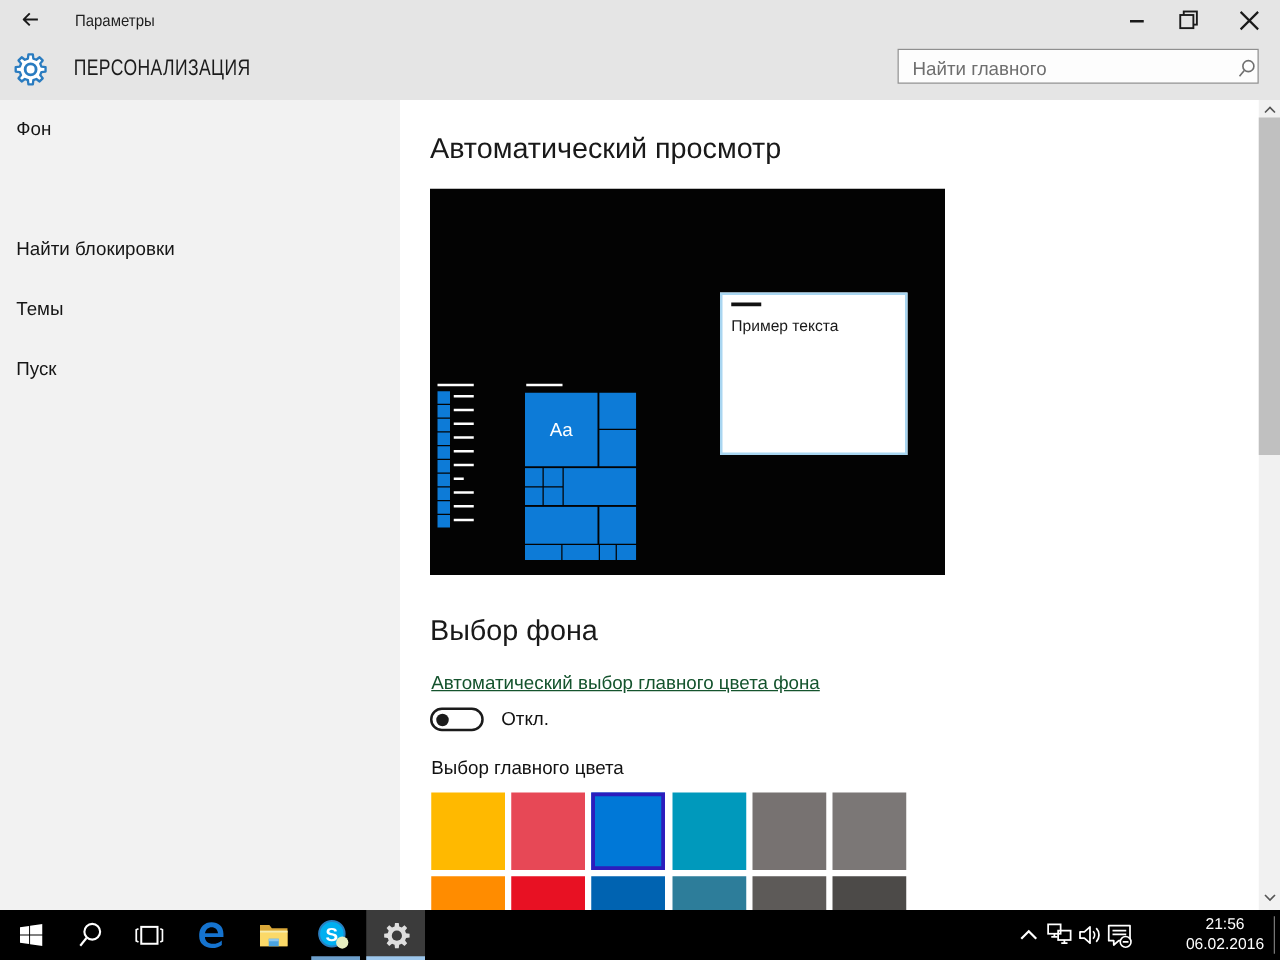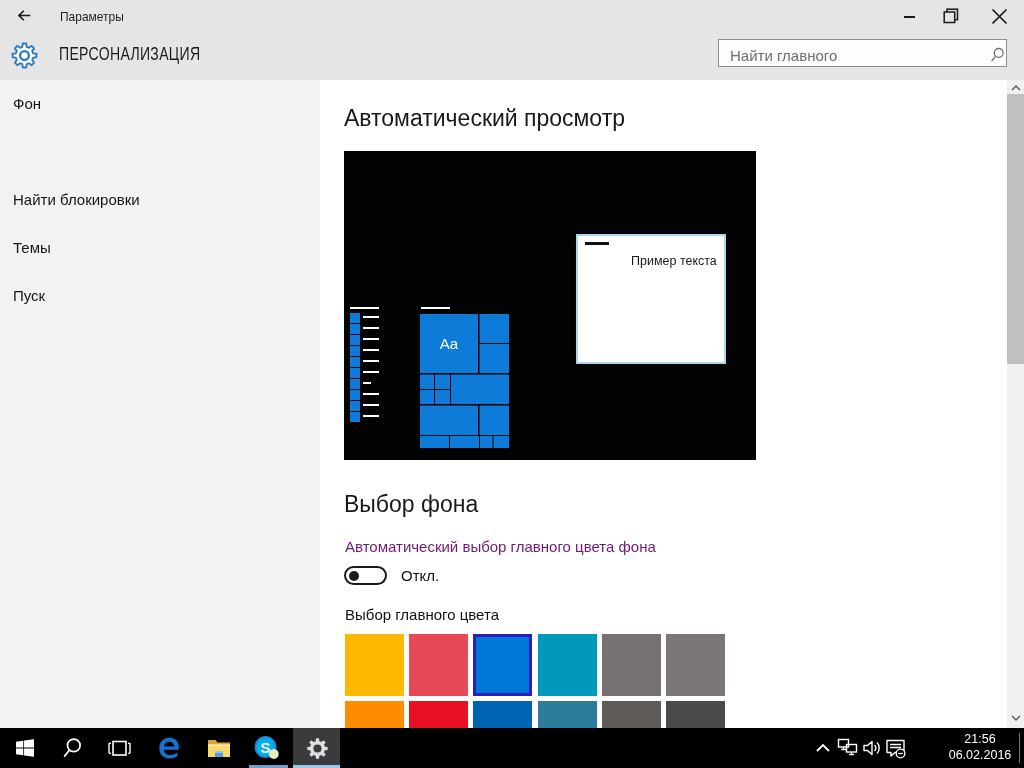--- a/index.html
+++ b/index.html
@@ -9,21 +9,21 @@
 #apptitle{left:60px;top:9px;font-size:13px;color:#1f1f1f;transform:scaleX(0.92);transform-origin:0 0;}
 #pagetitle{left:59px;top:44px;font-size:18px;color:#1c1c1c;letter-spacing:0.4px;transform:scaleX(0.78);transform-origin:0 0;}
 #searchbox{left:718px;top:39px;width:289px;height:28px;background:#fdfdfd;border:1px solid #8f8f8f;box-sizing:border-box;}
 #searchtext{left:730px;top:47px;font-size:15px;color:#6e6e6e;}
 #sidebar{left:0;top:80px;width:320px;height:648px;background:#f2f2f2;}
 .nav{position:absolute;left:0;width:320px;height:48px;line-height:48px;padding-left:13px;font-size:15px;color:#161616;box-sizing:border-box;}
 #nav-sel{background:#90c0e9;}
 #h1{left:344px;top:105px;font-size:23px;color:#191919;}
 #preview{left:344px;top:151px;width:412px;height:309px;background:#030303;}
 #h2{left:344px;top:491px;font-size:23px;color:#191919;}
-#lab1{left:345px;top:538px;font-size:15px;color:#701a75;}
+#lab1{left:345px;top:538px;font-size:15px;color:#14532d;text-decoration:underline;}
 #toggle{left:344px;top:566px;width:39px;height:15px;border:2px solid #1b1b1b;border-radius:10px;background:#fff;}
 #knob{left:349px;top:571px;width:10px;height:10px;border-radius:50%;background:#1b1b1b;}
 #offlab{left:401px;top:567px;font-size:15px;color:#111;}
 #lab2{left:345px;top:606px;font-size:15px;color:#111;}
 .sw{position:absolute;width:59px;height:62px;}
 .sw2{position:absolute;width:59px;height:62px;}
 #swsel{outline:3px solid #2c1dbd;outline-offset:-3px;}
 #scrollbar{left:1007px;top:80px;width:17px;height:648px;background:#f1f1f1;}
 #thumb{left:1007px;top:94px;width:17px;height:270px;background:#c0c0c0;}
 #taskbar{left:0;top:728px;width:1024px;height:40px;background:#000;}
@@ -116,21 +116,21 @@
         <rect x="0" y="122" width="29" height="12"></rect>
         <rect x="30" y="122" width="29" height="12"></rect>
         <rect x="60" y="122" width="12.5" height="12"></rect>
         <rect x="73.5" y="122" width="15.5" height="12"></rect>
       </g>
       <text x="29" y="35" fill="#fff" font-size="15" text-anchor="middle" font-family="Liberation Sans, sans-serif">Aa</text>
     </svg>
 
     <div class="pv" style="left:232px;top:83px;width:146px;height:126px;background:#fff;border:2px solid #a9d6f1;">
       <div style="position:absolute;left:7px;top:6px;width:24px;height:3px;background:#111"></div>
-      <div style="position:absolute;left:7px;top:18px;font-size:12.5px;color:#191919;font-family:'Liberation Sans',sans-serif;margin-left:46px;">Пример текста</div>
+      <div style="position:absolute;left:7px;top:18px;font-size:12.5px;color:#191919;font-family:'Liberation Sans',sans-serif;">Пример текста</div>
     </div>
   </div>
   <div class="abs" id="h2">Выбор фона</div>
   <div class="abs" id="lab1">Автоматический выбор главного цвета фона</div>
   <div class="abs" id="toggle"></div>
   <div class="abs" id="knob"></div>
   <div class="abs" id="offlab">Откл.</div>
   <div class="abs" id="lab2">Выбор главного цвета</div>
   <div class="sw" style="left:345px;top:634px;background:#ffb900"></div>
     <div class="sw2" style="left:345px;top:701px;background:#ff8c00"></div>

